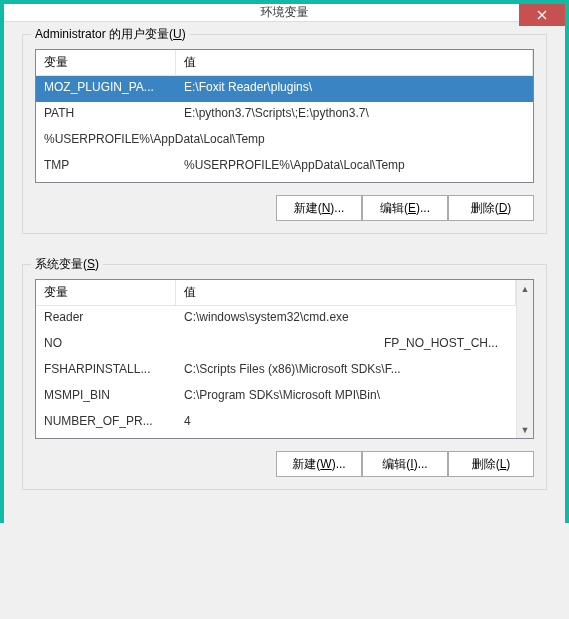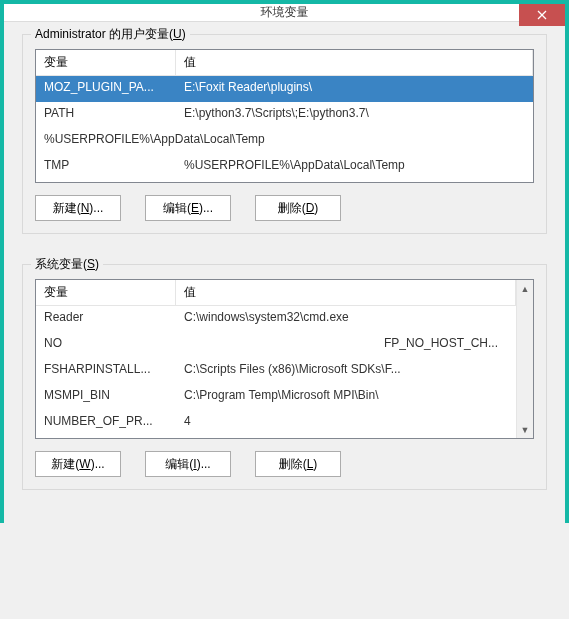--- a/index.html
+++ b/index.html
@@ -136,21 +136,22 @@
     width: 13px;
     height: 13px;
     display: flex;
     align-items: center;
     justify-content: center;
     color: #606060;
     font-size: 9px;
   }
   .button-row {
     display: flex;
-    gap: 24px;
+    justify-content: flex-end;
+    gap: 0;
     margin-top: 12px;
   }
   .btn {
     min-width: 86px;
     height: 26px;
     background: #ffffff;
     border: 1px solid #acacac;
     font-size: 12px;
     color: #000;
     display: flex;
@@ -255,21 +256,21 @@
                 <div class="lv-row">
                   <div class="cell col-val">NO</div>
                   <div class="cell col-var">FP_NO_HOST_CH...</div>
                 </div>
                 <div class="lv-row">
                   <div class="cell col-var">FSHARPINSTALL...</div>
                   <div class="cell col-val">C:\Scripts Files (x86)\Microsoft SDKs\F...</div>
                 </div>
                 <div class="lv-row">
                   <div class="cell col-var">MSMPI_BIN</div>
-                  <div class="cell col-val">C:\Program Temp\Microsoft MPI\Bin\</div>
+                  <div class="cell col-val">C:\Program SDKs\Microsoft MPI\Bin\</div>
                 </div>
                 <div class="lv-row">
                   <div class="cell col-var">NUMBER_OF_PR...</div>
                   <div class="cell col-val">4</div>
                 </div>
               </div>
           </div>
           <div class="scrollbar">
             <div class="arrow">▲</div>
             <div class="arrow">▼</div>

